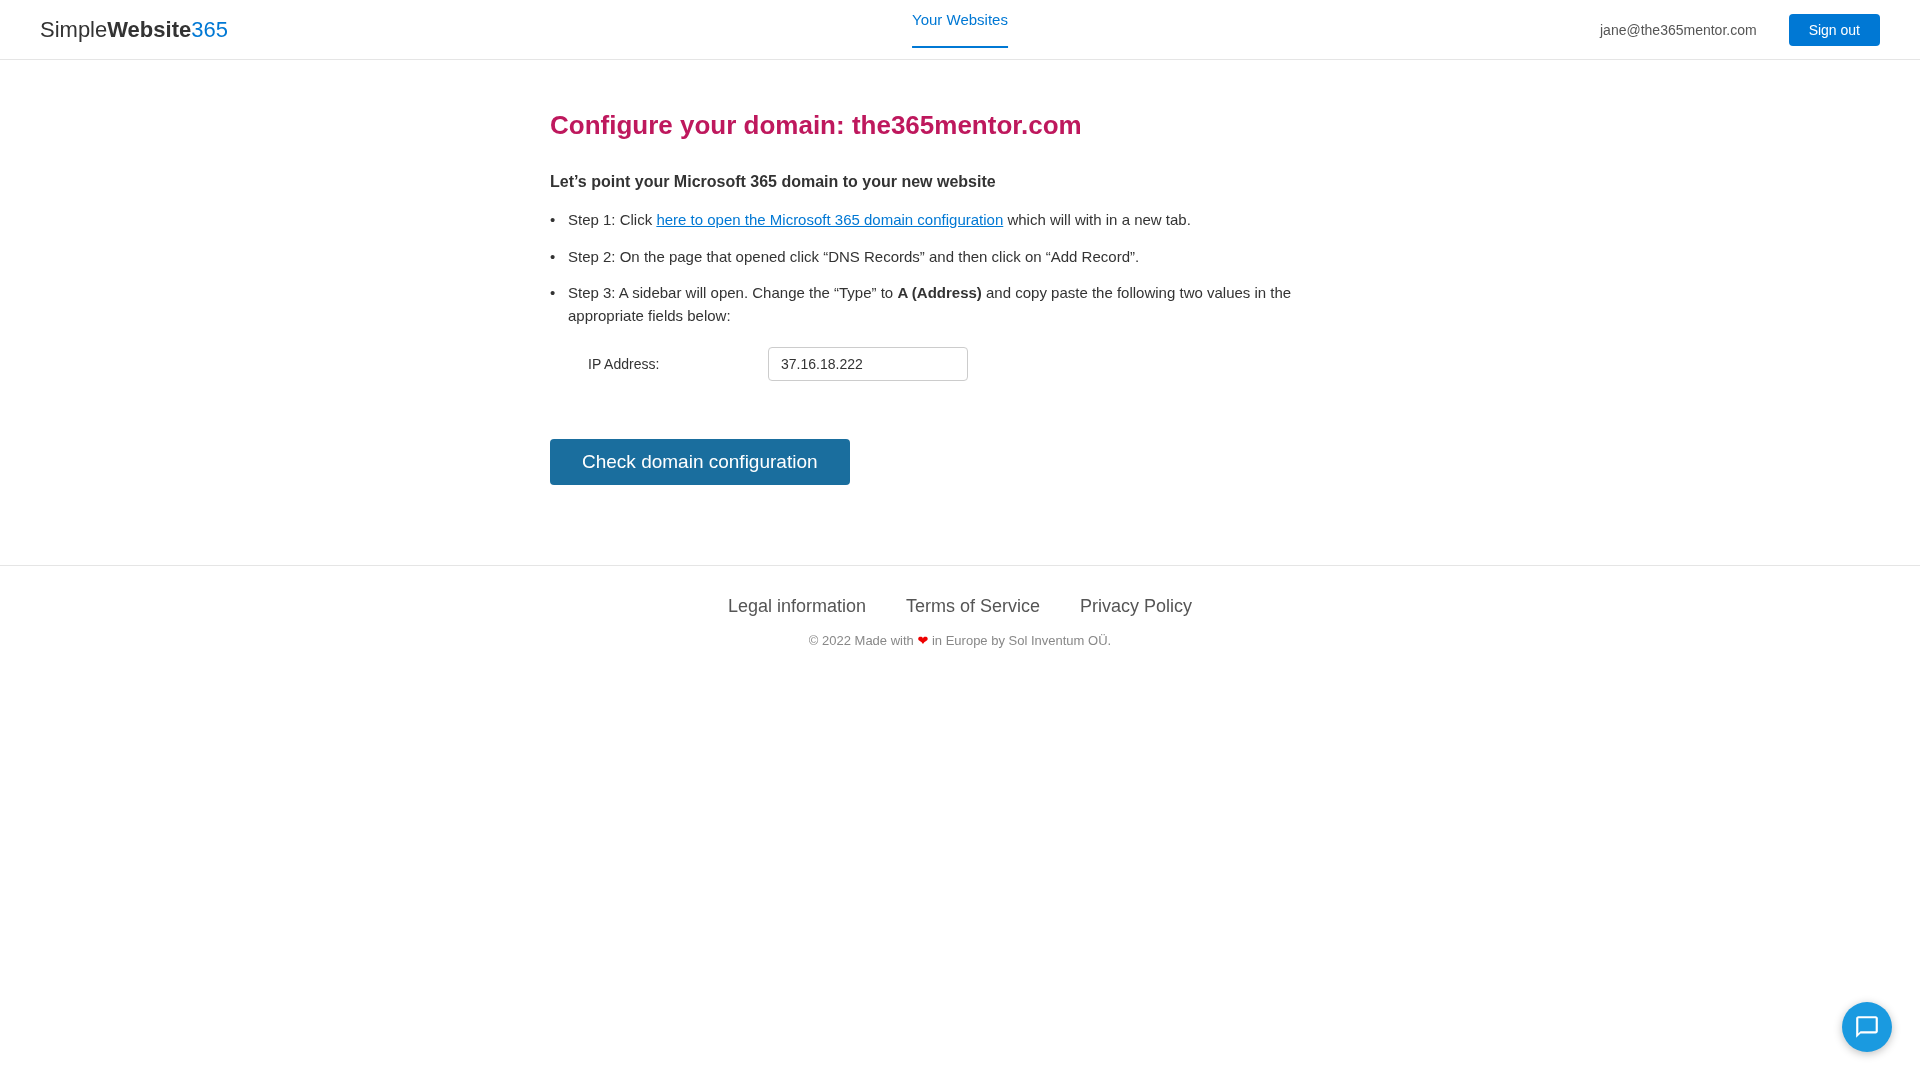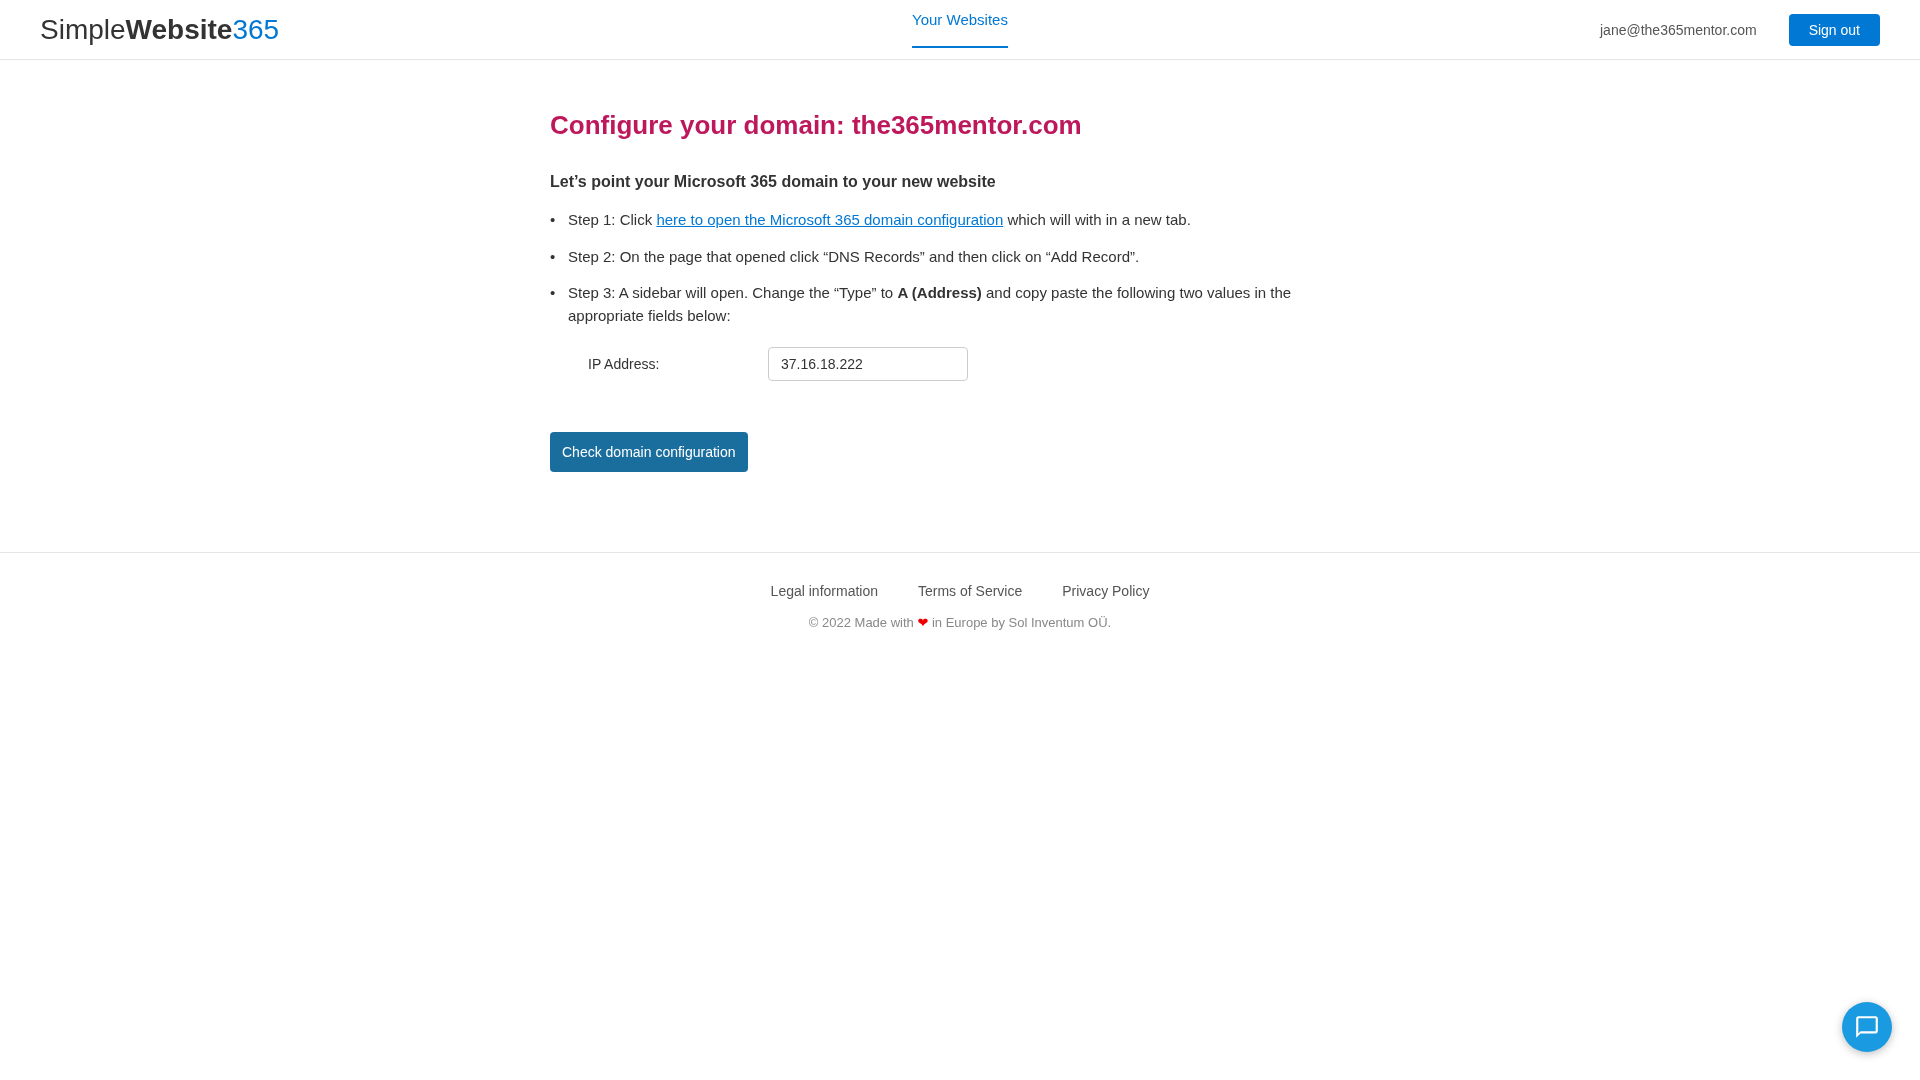--- a/index.html
+++ b/index.html
@@ -9,21 +9,21 @@
     .header {
       display: flex;
       align-items: center;
       justify-content: space-between;
       padding: 0 40px;
       height: 60px;
       border-bottom: 1px solid #e5e5e5;
       position: relative;
     }
     .logo {
-      font-size: 28px;
+      font-size: 22px;
       color: #333;
       text-decoration: none;
       font-weight: 400;
     }
     .logo strong {
       font-weight: 700;
     }
     .logo span.accent {
       color: #0078d4;
     }
@@ -138,42 +138,42 @@
     .step4-text {
       font-size: 15px;
       color: #333;
     }
 
     .check-btn {
       background: #1a6e9e;
       color: #fff;
       border: none;
       border-radius: 4px;
-      padding: 12px 12px;
-      font-size: 14px;
+      padding: 12px 32px;
+      font-size: 19px;
       cursor: pointer;
       font-weight: 500;
-      margin-top: 21px;
+      margin-top: 28px;
       transition: background 0.15s;
     }
 
     
     .footer {
       border-top: 1px solid #e5e5e5;
       padding: 30px 0 20px;
       text-align: center;
     }
     .footer-links {
       display: flex;
       justify-content: center;
       gap: 40px;
       margin-bottom: 16px;
     }
     .footer-links a {
-      font-size: 14px;
+      font-size: 18px;
       color: #555;
       text-decoration: none;
     }
     .footer-copy {
       font-size: 13px;
       color: #888;
     }
     .footer-copy .heart {
       color: #e00;
     }

